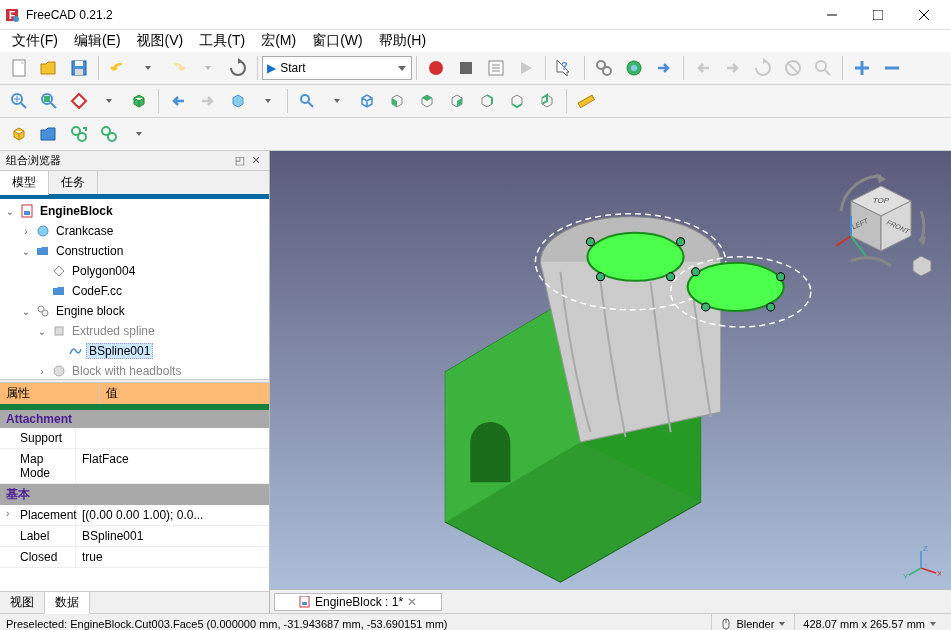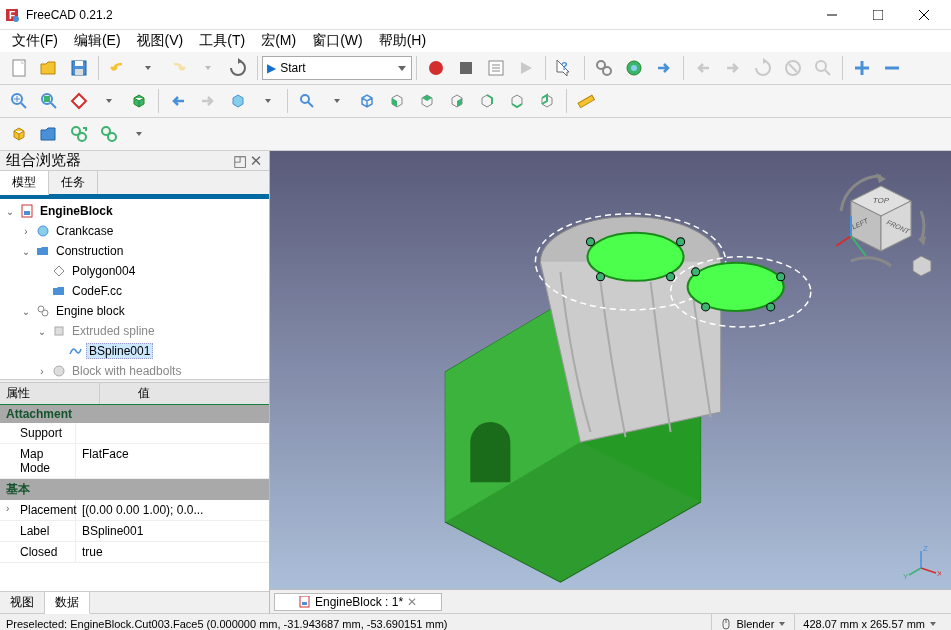--- a/index.html
+++ b/index.html
@@ -12,39 +12,39 @@
 .menubar { height: 22px; background: #fff; display: flex; align-items: center; padding: 0 4px; font-size: 14px; }
 .menubar span { padding: 2px 8px; }
 .toolbar { background: #f5f5f5; border-bottom: 1px solid #d0d0d0; display: flex; align-items: center; padding: 2px 4px; flex-wrap: wrap; min-height: 32px; }
 .tbtn { width: 28px; height: 28px; display: flex; align-items: center; justify-content: center; margin: 0 1px; border-radius: 2px; }
 .tsep { width: 1px; height: 24px; background: #ccc; margin: 0 4px; }
 .wb-select { height: 24px; width: 150px; border: 1px solid #aaa; display: flex; align-items: center; padding: 0 4px; background: #fff; font-size: 12px; }
 .wb-select .arrow { margin-right: 4px; color: #1070d0; }
 .wb-select .dd { margin-left: auto; }
 .content { display: flex; height: calc(100% - 30px - 22px - 32px - 32px - 32px - 20px); }
 .leftpanel { width: 270px; border-right: 1px solid #bbb; background: #fff; display: flex; flex-direction: column; }
-.panel-title { height: 20px; background: #f0f0f0; display: flex; align-items: center; padding: 0 6px; font-size: 15px; border-bottom: 1px solid #ccc; }
+.panel-title { height: 20px; background: #f0f0f0; display: flex; align-items: center; padding: 0 6px; font-size: 11px; border-bottom: 1px solid #ccc; }
 .panel-title .spacer { flex: 1; }
 .panel-title .pbtn { width: 14px; text-align: center; color: #666; margin-left: 2px; }
 .tabs { display: flex; border-bottom: 5px solid #0369a1; background: #f0f0f0; }
 .tab { padding: 3px 12px; font-size: 12px; background: #f0f0f0; border-right: 1px solid #ccc; }
 .tab.active { background: #fff; border-bottom: 1px solid #fff; margin-bottom: -1px; }
 .tree { flex: 0 0 auto; height: 180px; overflow-y: auto; padding: 2px; font-size: 12px; }
 .tree-row { display: flex; align-items: center; height: 20px; white-space: nowrap; }
 .tree-row .caret { width: 12px; text-align: center; color: #666; font-size: 10px; }
 .tree-row .ticon { width: 16px; height: 16px; margin: 0 3px; display: flex; align-items: center; justify-content: center; }
 .tree-row.selected .label { background: #cce8ff; border: 1px dotted #99c; padding: 0 2px; }
 .tree-row .label { padding: 0 2px; }
 .tree-row.greyed .label { color: #888; }
 .splitter { height: 4px; background: #eee; border-top: 1px solid #ccc; border-bottom: 1px solid #ccc; cursor: row-resize; }
 .props { flex: 1; overflow: auto; font-size: 12px; }
-.prop-header { display: flex; background: #e5e5e5; border-bottom: 1px solid #15803d; gap: 32px; }
+.prop-header { display: flex; background: #fdba74; border-bottom: 6px solid #15803d; }
 .prop-header div { padding: 2px 6px; }
 .prop-header .c1 { width: 100px; border-right: 1px solid #ccc; }
-.prop-group { background: #a9a9a9; color: #14532d; padding: 2px 6px; font-weight: bold; }
+.prop-group { background: #a9a9a9; color: #4c1d95; padding: 2px 6px; font-weight: bold; }
 .prop-row { display: flex; border-bottom: 1px solid #eee; }
 .prop-row .c1 { width: 76px; padding: 3px 6px 3px 20px; border-right: 1px solid #eee; }
 .prop-row .c2 { flex: 1; padding: 3px 6px; overflow: hidden; text-overflow: ellipsis; white-space: nowrap; }
 .prop-row .caret { position: absolute; margin-left: -14px; color: #666; font-size: 10px; }
 .bottom-tabs { display: flex; background: #f0f0f0; border-top: 1px solid #ccc; height: 22px; }
 .bottom-tabs .tab { padding: 2px 10px; }
 .viewport { flex: 1; position: relative; background: linear-gradient(to bottom, #5a5a7a 0%, #b0c4de 100%); overflow: hidden; }
 .doc-tab-bar { position: absolute; bottom: 0; left: 0; right: 0; height: 24px; background: #f0f0f0; border-top: 1px solid #bbb; display: flex; align-items: center; padding: 0 4px; }
 .doc-tab { background: #fff; border: 1px solid #bbb; padding: 1px 24px; font-size: 12px; display: flex; align-items: center; gap: 4px; }
 .statusbar { height: 20px; background: #f0f0f0; border-top: 1px solid #ccc; display: flex; align-items: center; padding: 0 6px; font-size: 11px; font-family: monospace; }

